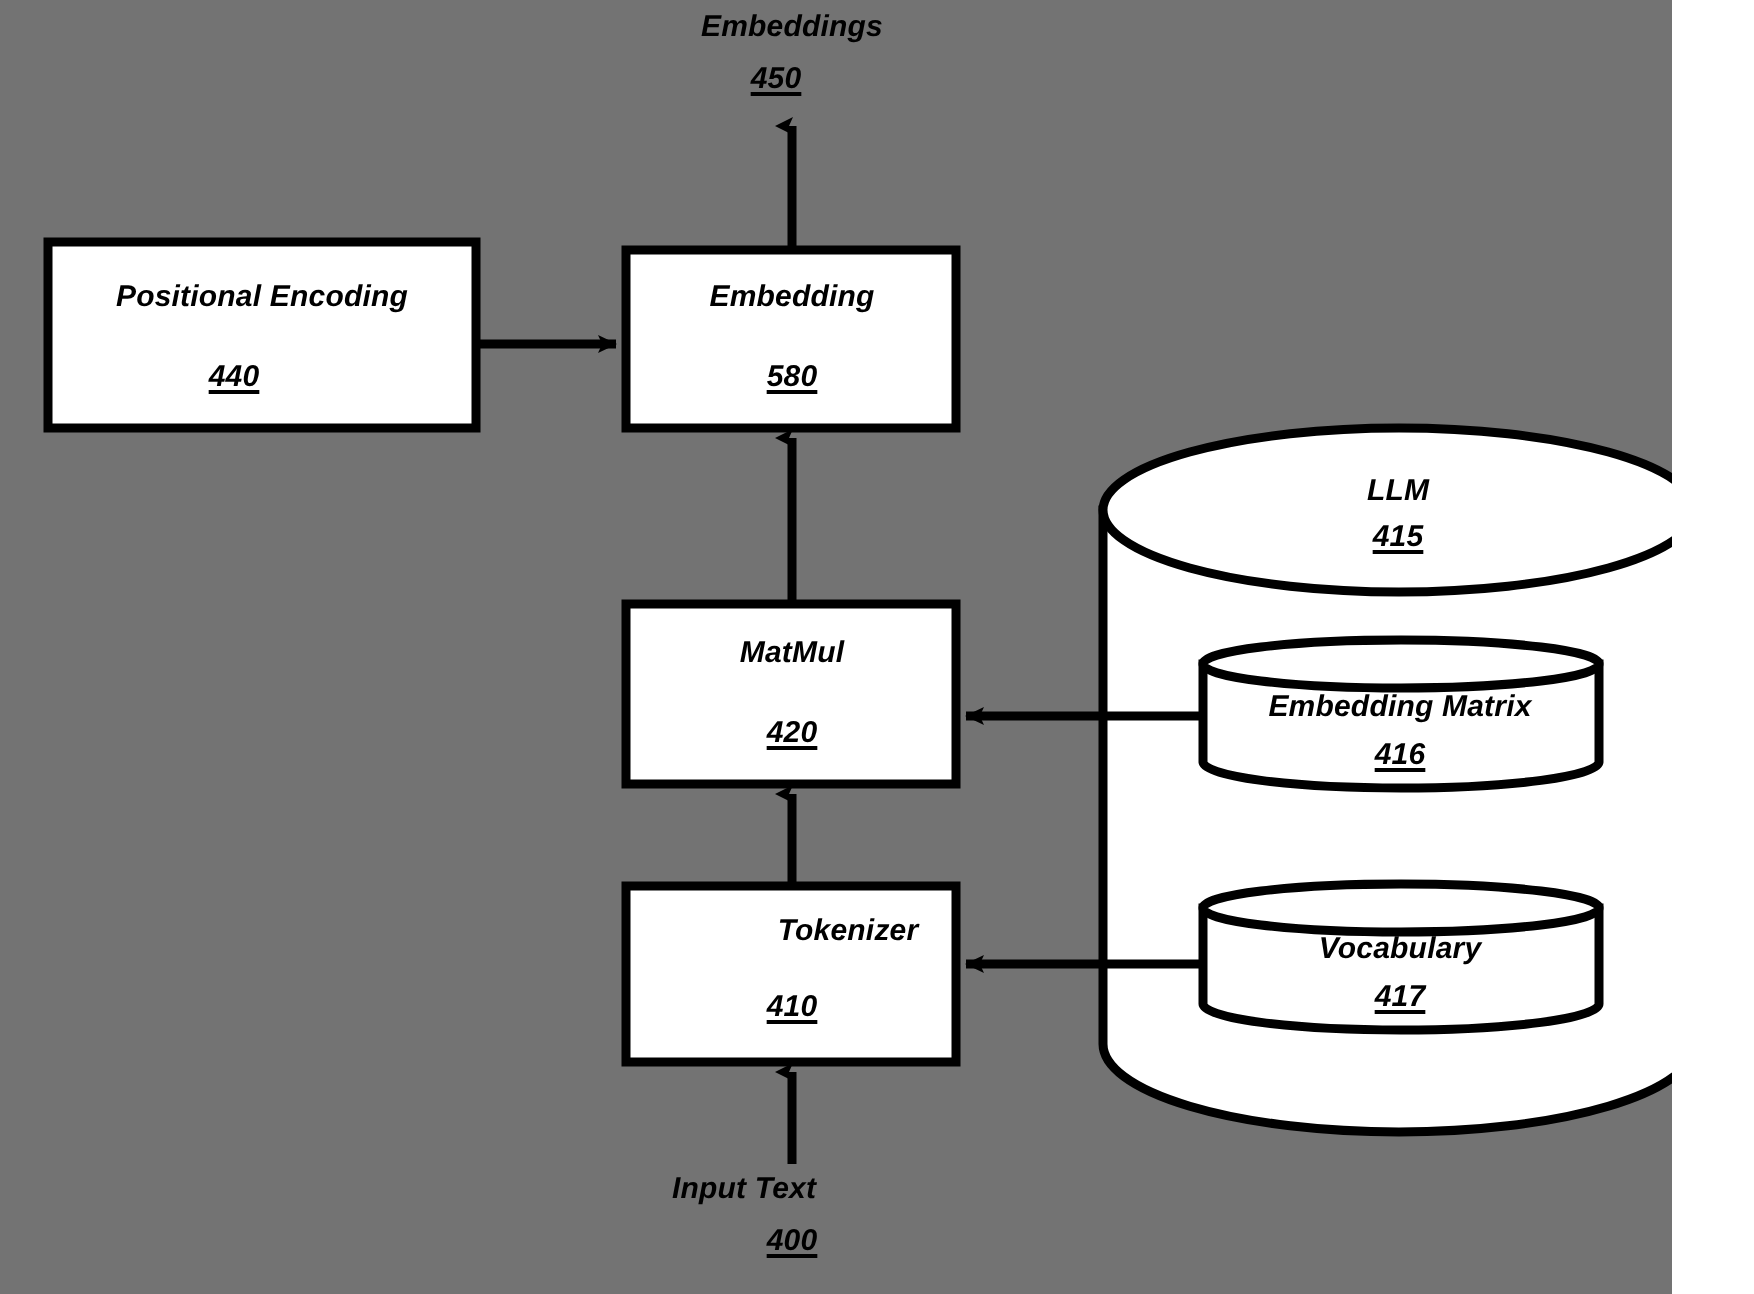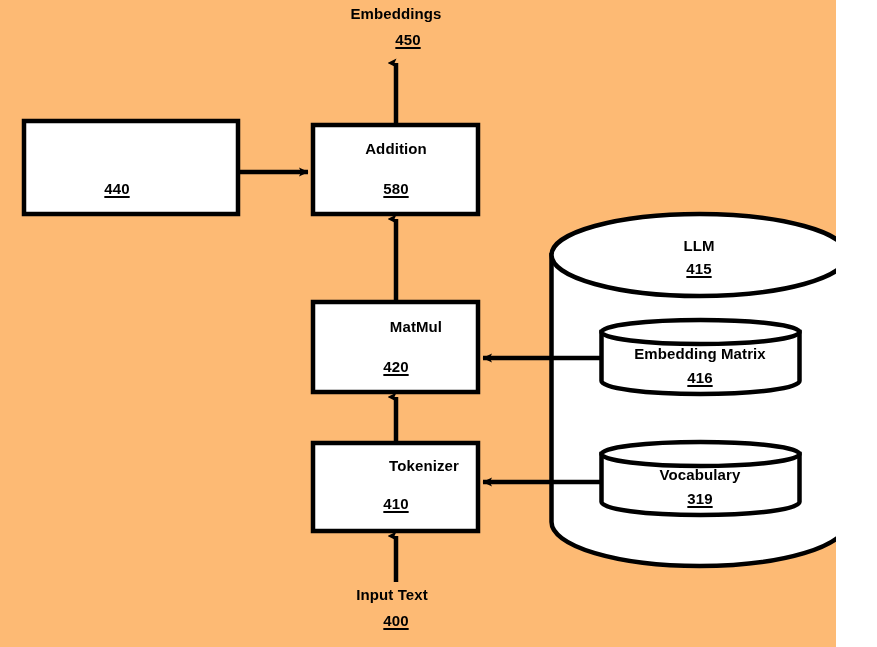--- a/index.html
+++ b/index.html
@@ -7,22 +7,23 @@
     padding: 0;
     background: #ffffff;
   }
   body {
     font-family: "Liberation Sans", sans-serif;
   }
   #canvas {
     position: relative;
     width: 836px;
     height: 647px;
-    background: #fdba74;
+    background: #737373;
     overflow: hidden;
+    font-style: italic;
   }
   #svg-layer {
     position: absolute;
     top: 0;
     left: 0;
     width: 877px;
     height: 647px;
   }
   .lbl {
     position: absolute;
@@ -93,38 +94,39 @@
     <line x1="396" y1="125" x2="396" y2="63" stroke="#000000" stroke-width="4.5" marker-end="url(#arrowUp)"></line>
 
     <line x1="238" y1="172" x2="308" y2="172" stroke="#000000" stroke-width="4.5" marker-end="url(#arrowHead)"></line>
 
     <line x1="601" y1="358" x2="483" y2="358" stroke="#000000" stroke-width="4.5" marker-end="url(#arrowHead)"></line>
 
     <line x1="601" y1="482" x2="483" y2="482" stroke="#000000" stroke-width="4.5" marker-end="url(#arrowHead)"></line>
   </svg>
 
   <div class="lbl title ctr" style="left:396px; top:6px;">Embeddings</div>
-  <div class="lbl ref ctr" style="left:408px; top:32px;">450</div>
+  <div class="lbl ref ctr" style="left:388px; top:32px;">450</div>
 
+  <div class="lbl title ctr" style="left:131px; top:141px;">Positional Encoding</div>
   <div class="lbl ref ctr" style="left:117px; top:181px;">440</div>
 
-  <div class="lbl title ctr" style="left:396px; top:141px;">Addition</div>
+  <div class="lbl title ctr" style="left:396px; top:141px;">Embedding</div>
   <div class="lbl ref ctr" style="left:396px; top:181px;">580</div>
 
-  <div class="lbl title ctr" style="left:396px; top:319px;margin-left:20px;">MatMul</div>
+  <div class="lbl title ctr" style="left:396px; top:319px;">MatMul</div>
   <div class="lbl ref ctr" style="left:396px; top:359px;">420</div>
 
   <div class="lbl title ctr" style="left:396px; top:458px;margin-left:28px;">Tokenizer</div>
   <div class="lbl ref ctr" style="left:396px; top:496px;">410</div>
 
-  <div class="lbl title ctr" style="left:392px; top:587px;">Input Text</div>
+  <div class="lbl title ctr" style="left:372px; top:587px;">Input Text</div>
   <div class="lbl ref ctr" style="left:396px; top:613px;text-align:center;">400</div>
 
   <div class="lbl title ctr" style="left:699px; top:238px;">LLM</div>
   <div class="lbl ref ctr" style="left:699px; top:261px;">415</div>
 
   <div class="lbl title ctr" style="left:700px; top:346px;">Embedding Matrix</div>
   <div class="lbl ref ctr" style="left:700px; top:370px;">416</div>
 
   <div class="lbl title ctr" style="left:700px; top:467px;">Vocabulary</div>
-  <div class="lbl ref ctr" style="left:700px; top:491px;">319</div>
+  <div class="lbl ref ctr" style="left:700px; top:491px;">417</div>
 
 </div>
 
 </body></html>

